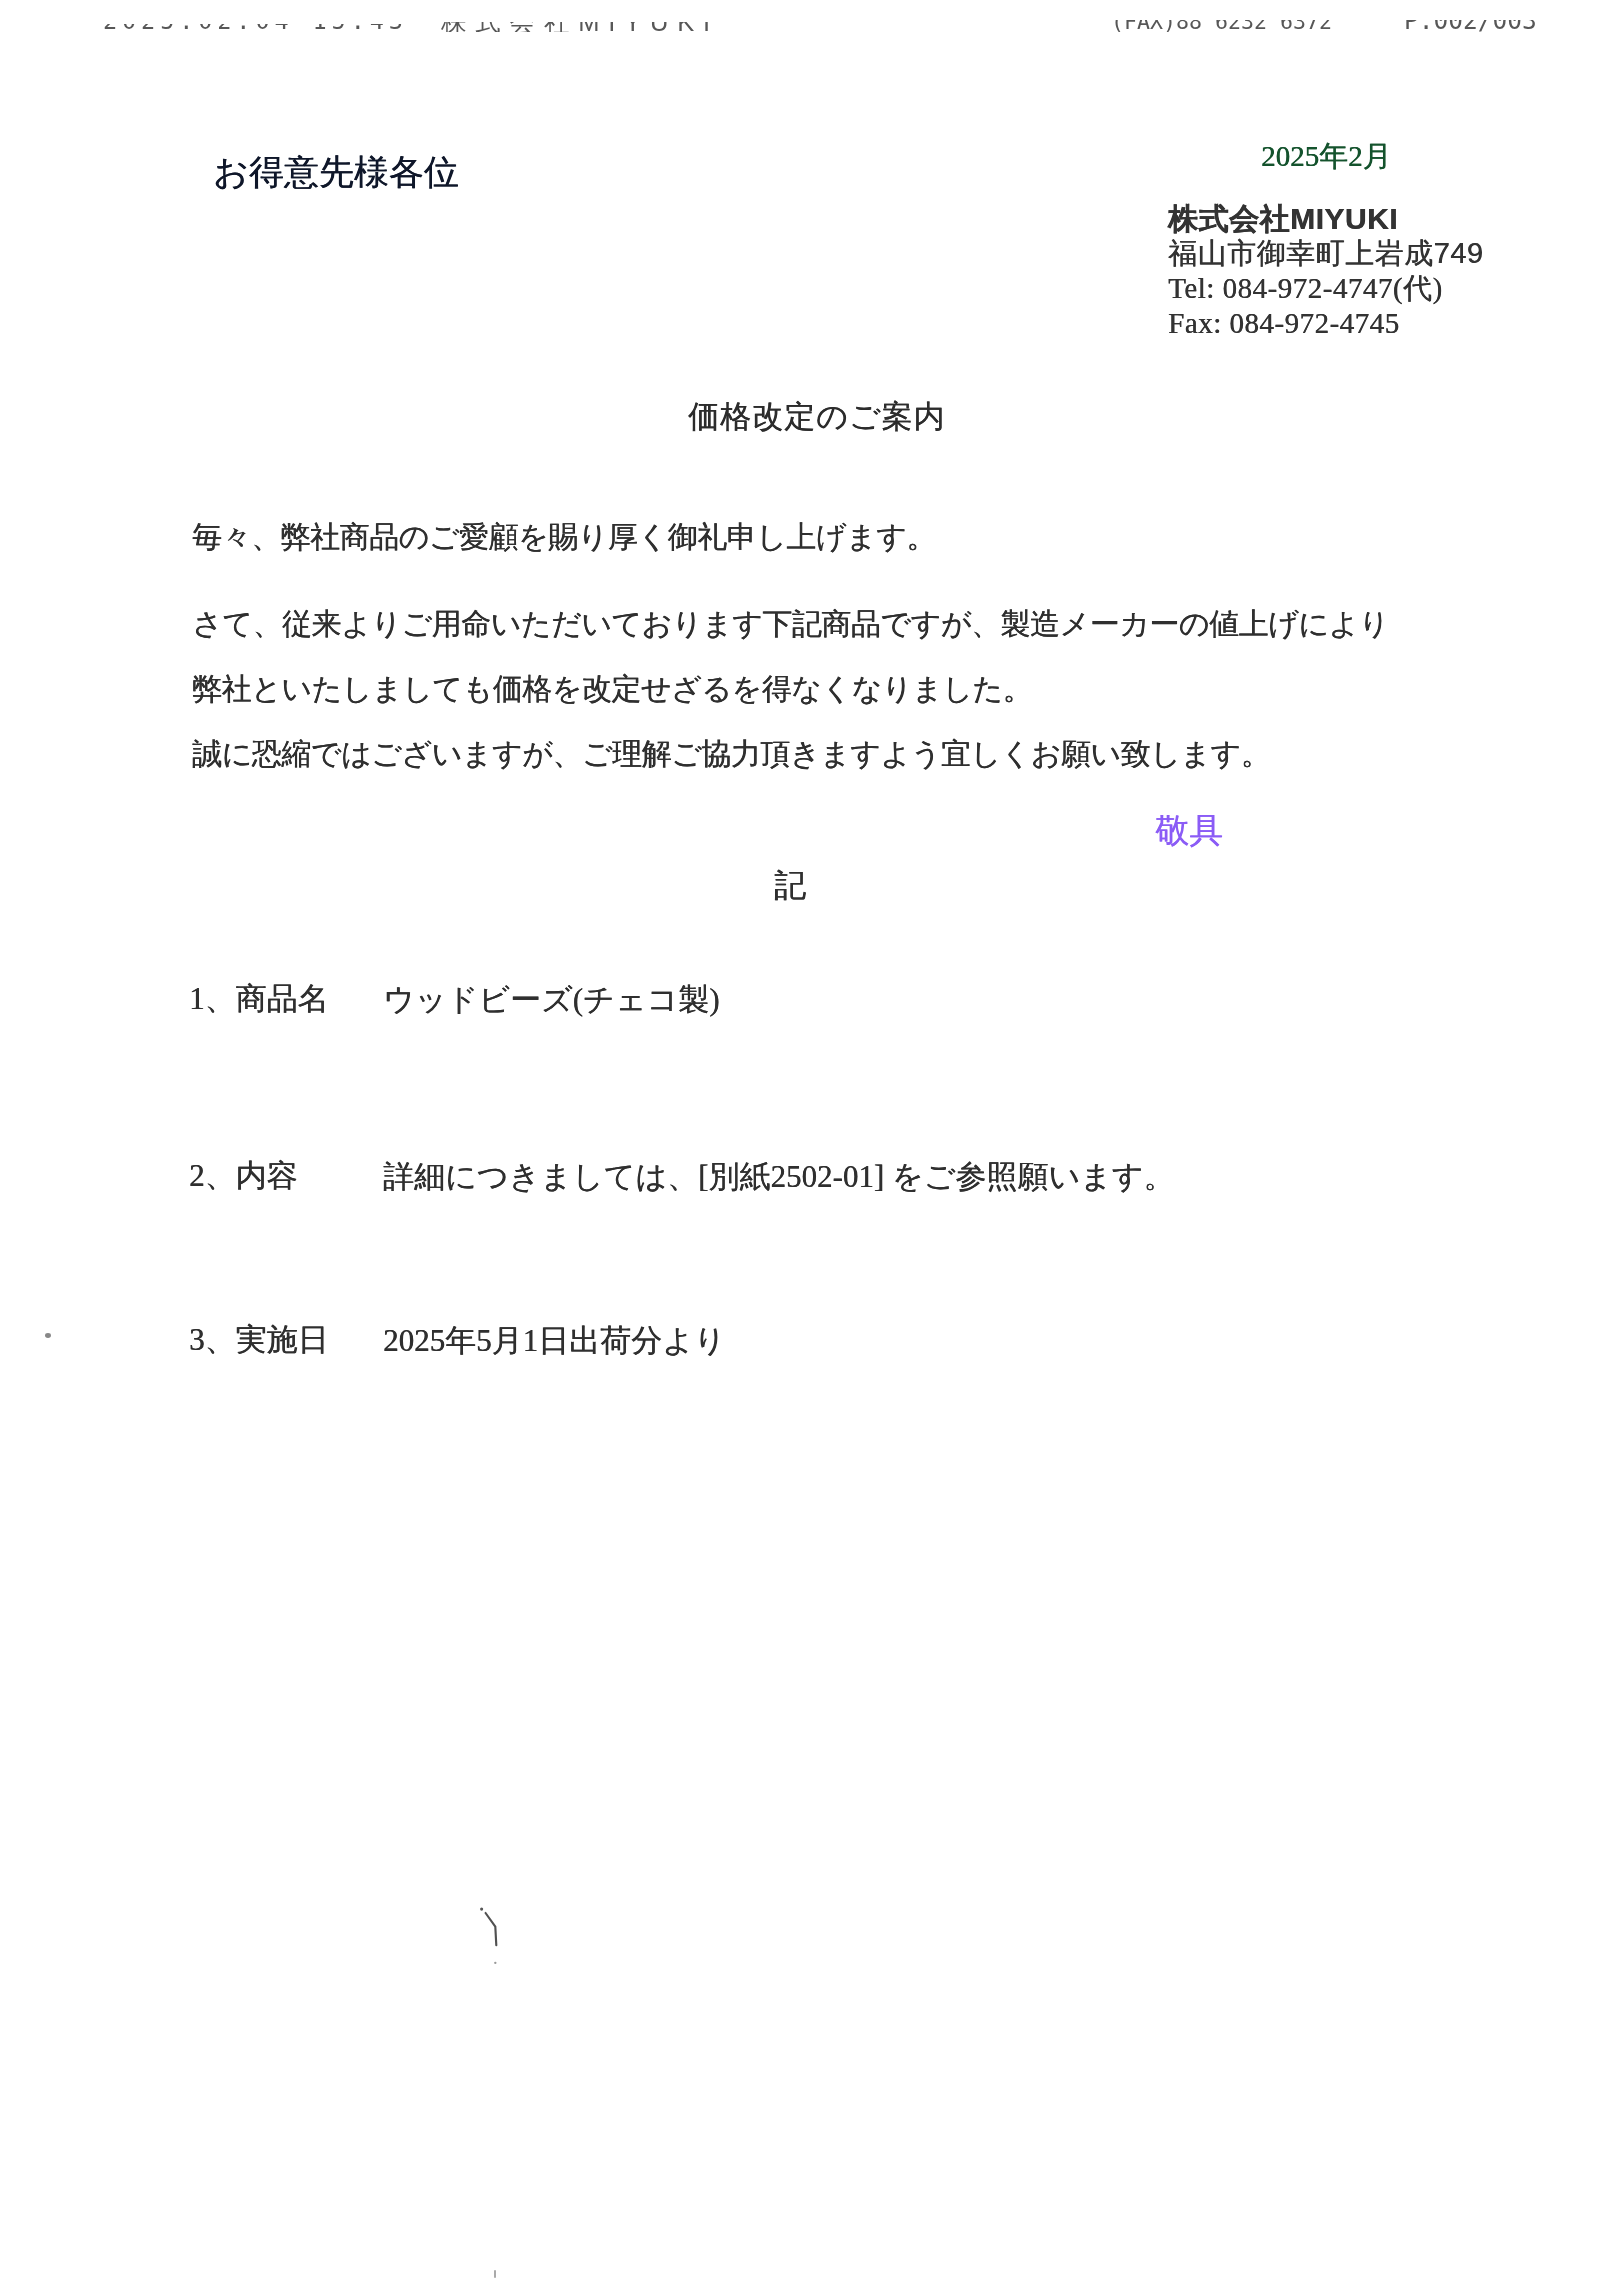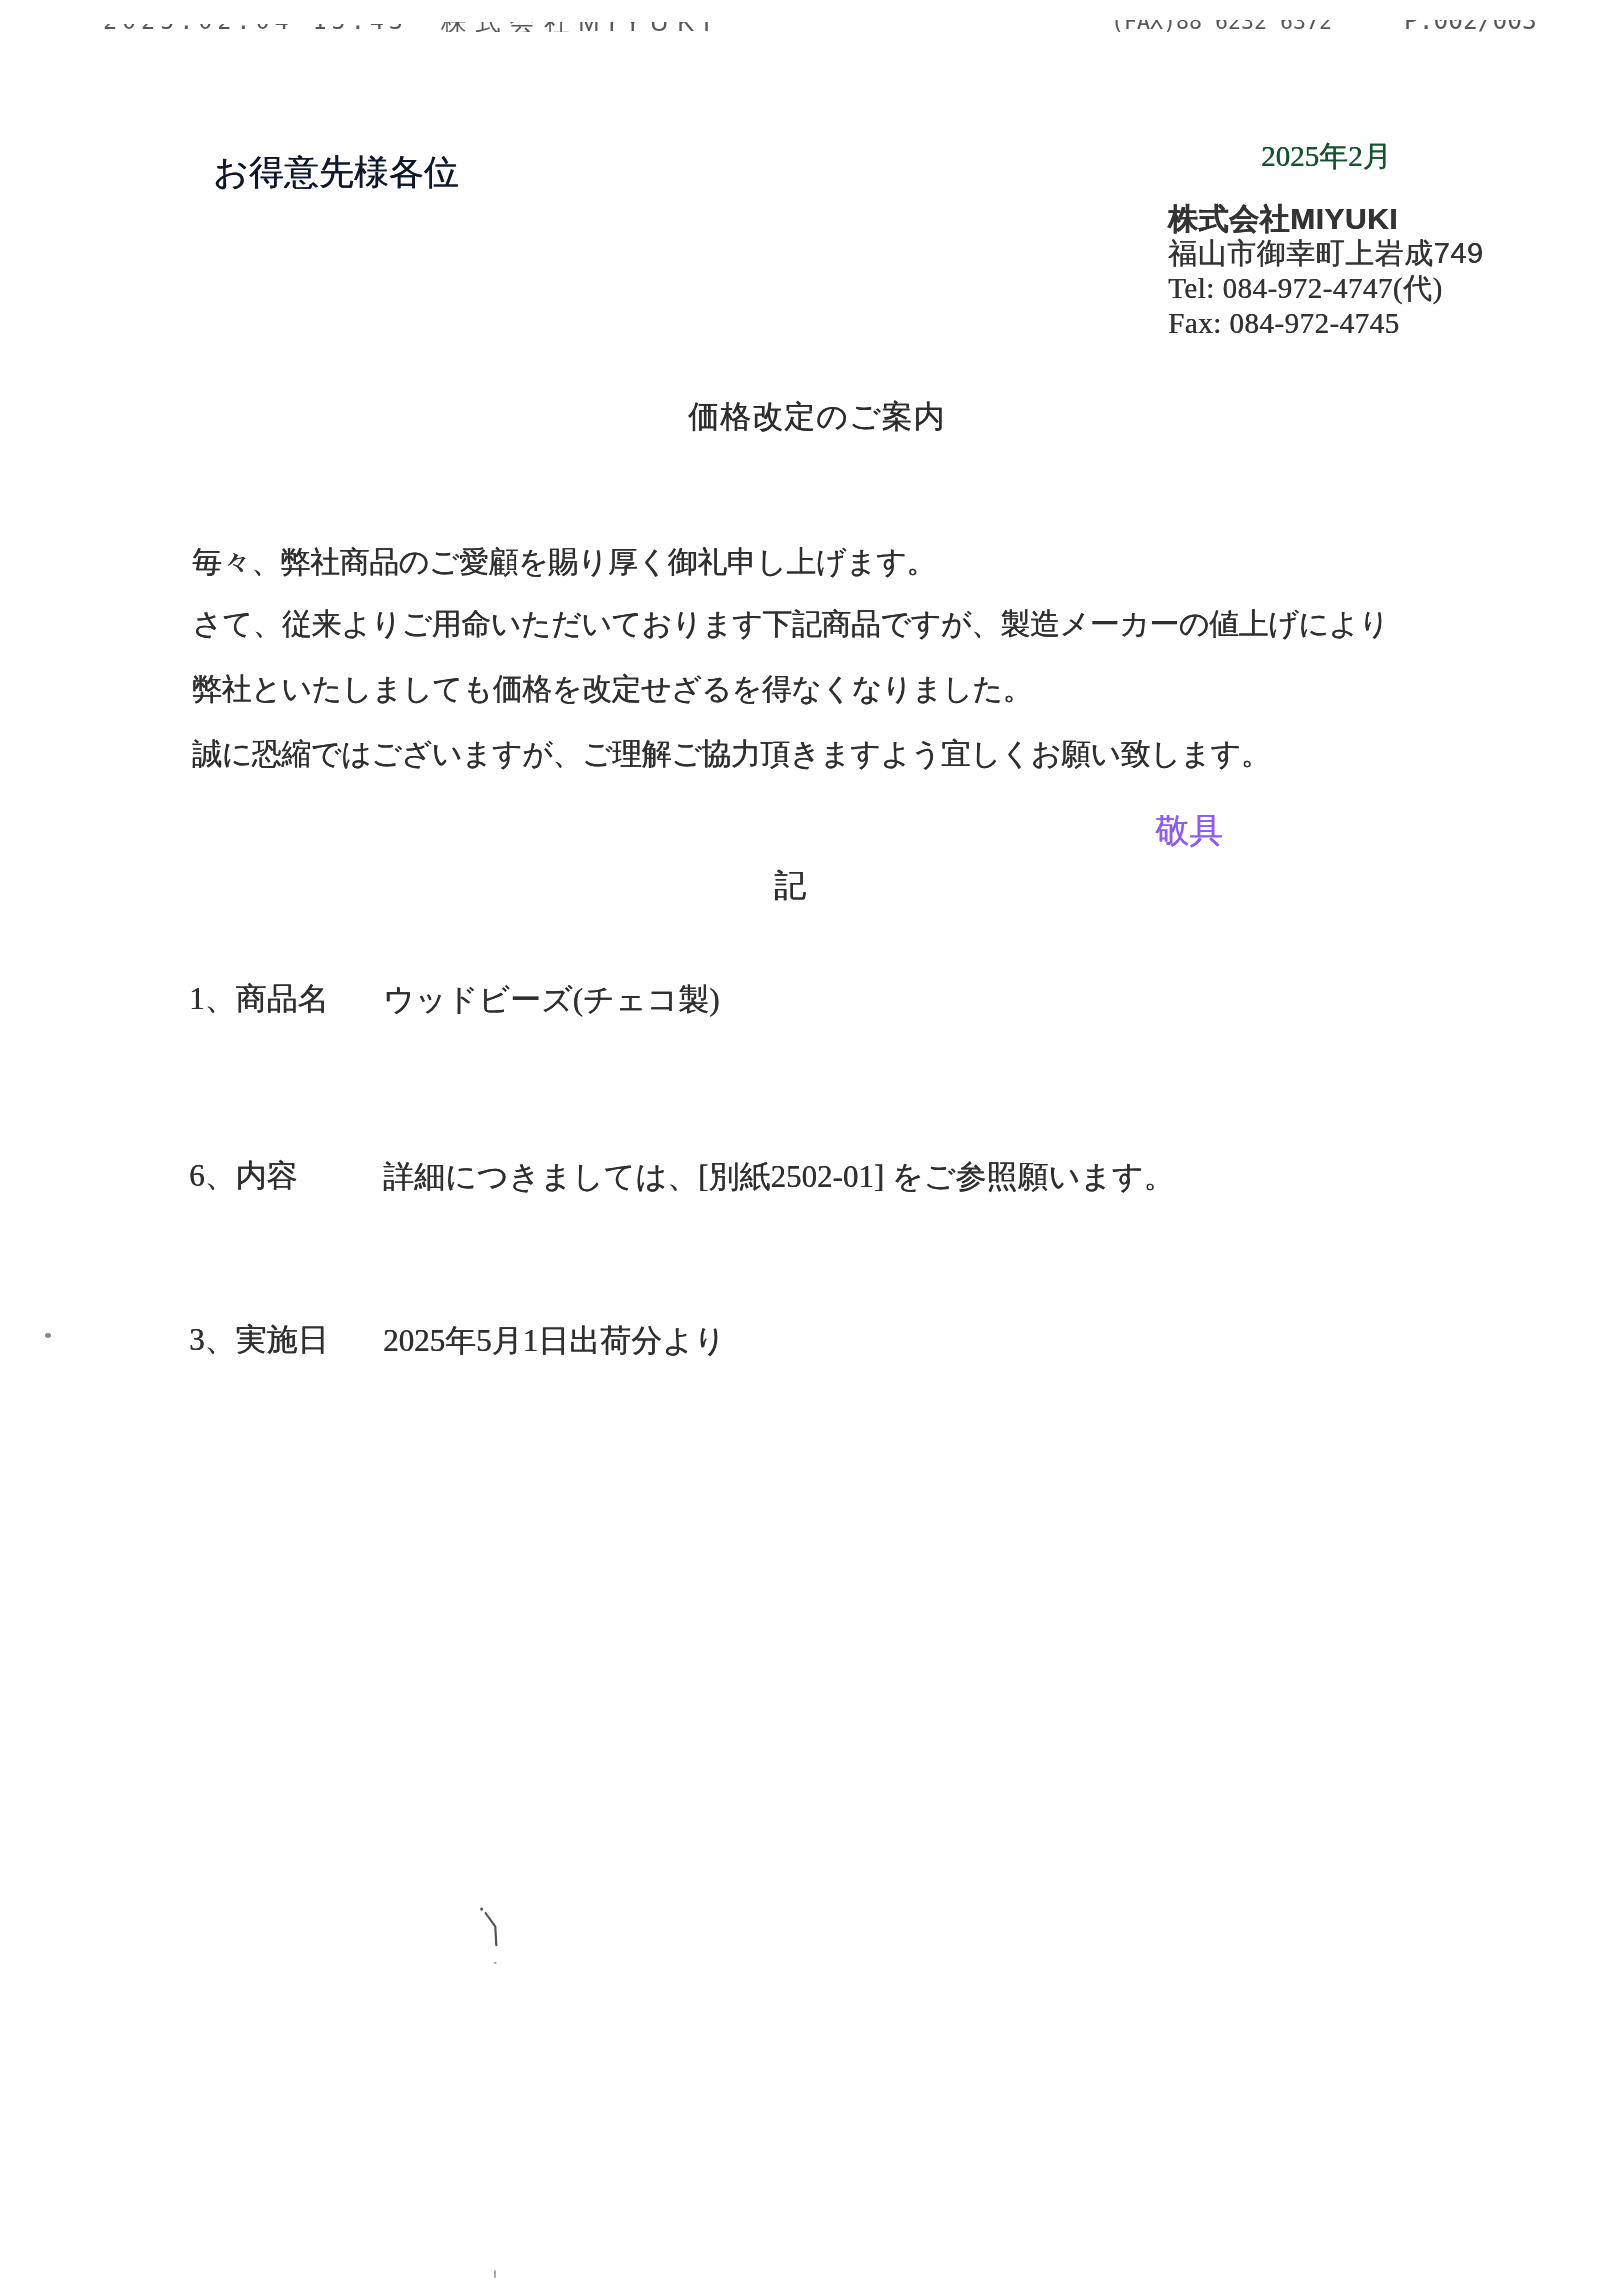--- a/index.html
+++ b/index.html
@@ -49,21 +49,21 @@
   .doc-title {
     position: absolute; left: 688px; top: 396px;
     font-size: 31px; font-weight: 500; letter-spacing: 1px;
     color: #2c2c2c; margin: 0;
   }
   .body-line {
     position: absolute; left: 192px;
     font-size: 30px; letter-spacing: -0.5px;
     color: #2f2f2f; white-space: nowrap; margin: 0;
   }
-  .bl1 { top: 542px; }
+  .bl1 { top: 517px; }
   .bl2 { top: 604px; }
   .bl3 { top: 669px; }
   .bl4 { top: 734px; }
   .closing {
     position: absolute; left: 1155px; top: 808px;
     font-size: 34px; color: #8b5cf6;
   }
   .record-marker {
     position: absolute; left: 774px; top: 864px;
     font-size: 32px; color: #2f2f2f;
@@ -119,21 +119,21 @@
 
 <div class="closing scan-ink">敬具</div>
 
 <div class="record-marker scan-ink">記</div>
 
 <div class="item-row ir1">
   <span class="item-label scan-ink">1、商品名</span>
   <span class="item-value scan-ink">ウッドビーズ(チェコ製)</span>
 </div>
 <div class="item-row ir2">
-  <span class="item-label scan-ink">6、内容</span>
+  <span class="item-label scan-ink">2、内容</span>
   <span class="item-value scan-ink">詳細につきましては、[別紙2502-01]  をご参照願います。</span>
 </div>
 <div class="item-row ir3">
   <span class="item-label scan-ink">3、実施日</span>
   <span class="item-value scan-ink">2025年5月1日出荷分より</span>
 </div>
 
 <svg class="stray-mark-svg" width="43" height="69" viewBox="0 0 44 70">
   <circle cx="16" cy="9" r="1.6" fill="#3a3a3a"></circle>
   <path d="M20 13 L30 27 L31 46" stroke="#333" stroke-width="2.2" fill="none" stroke-linecap="round"></path>

